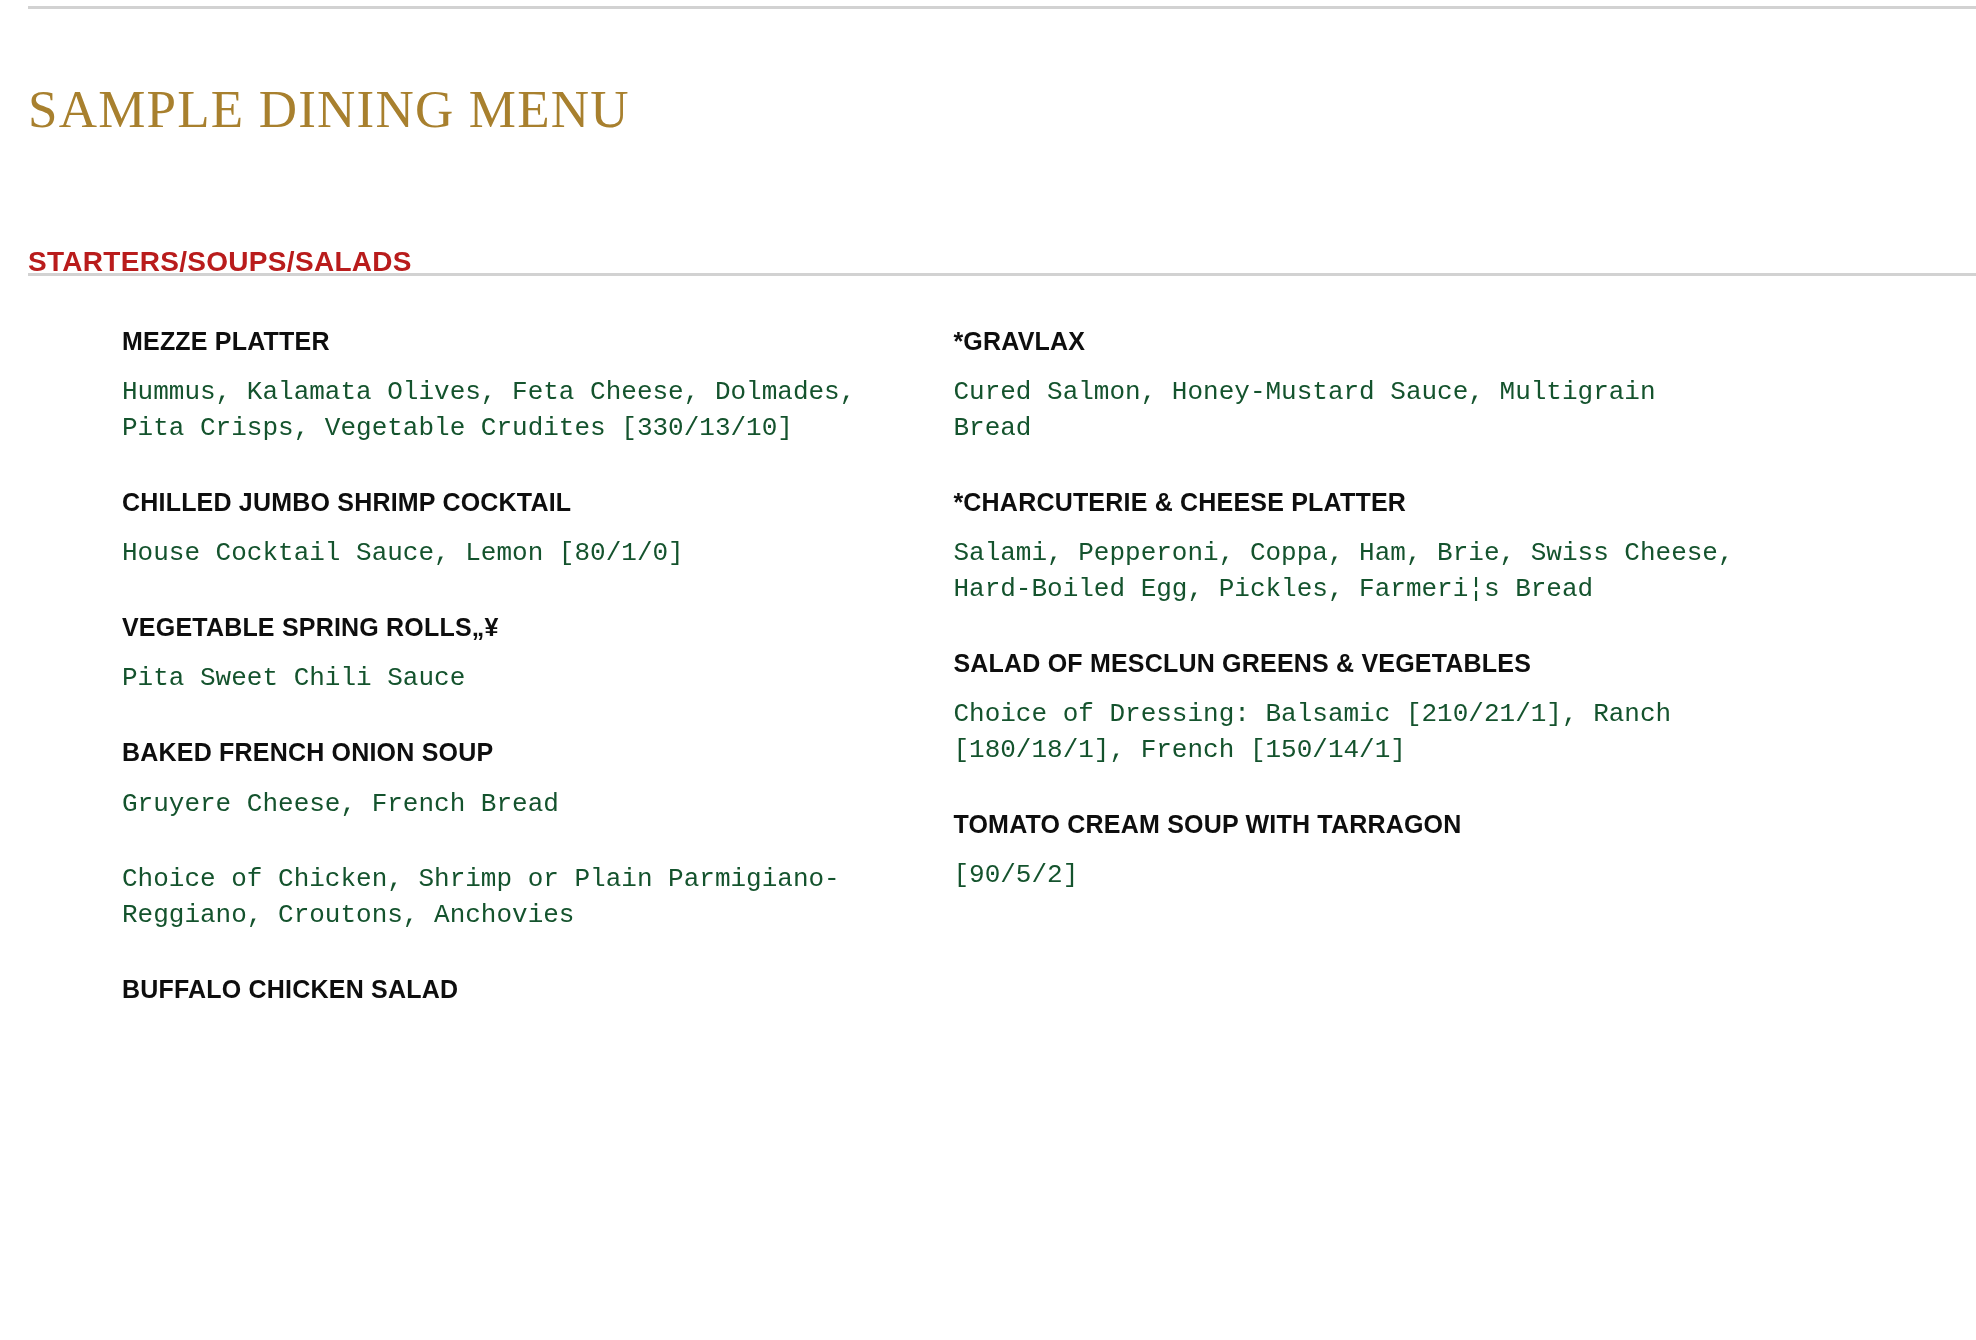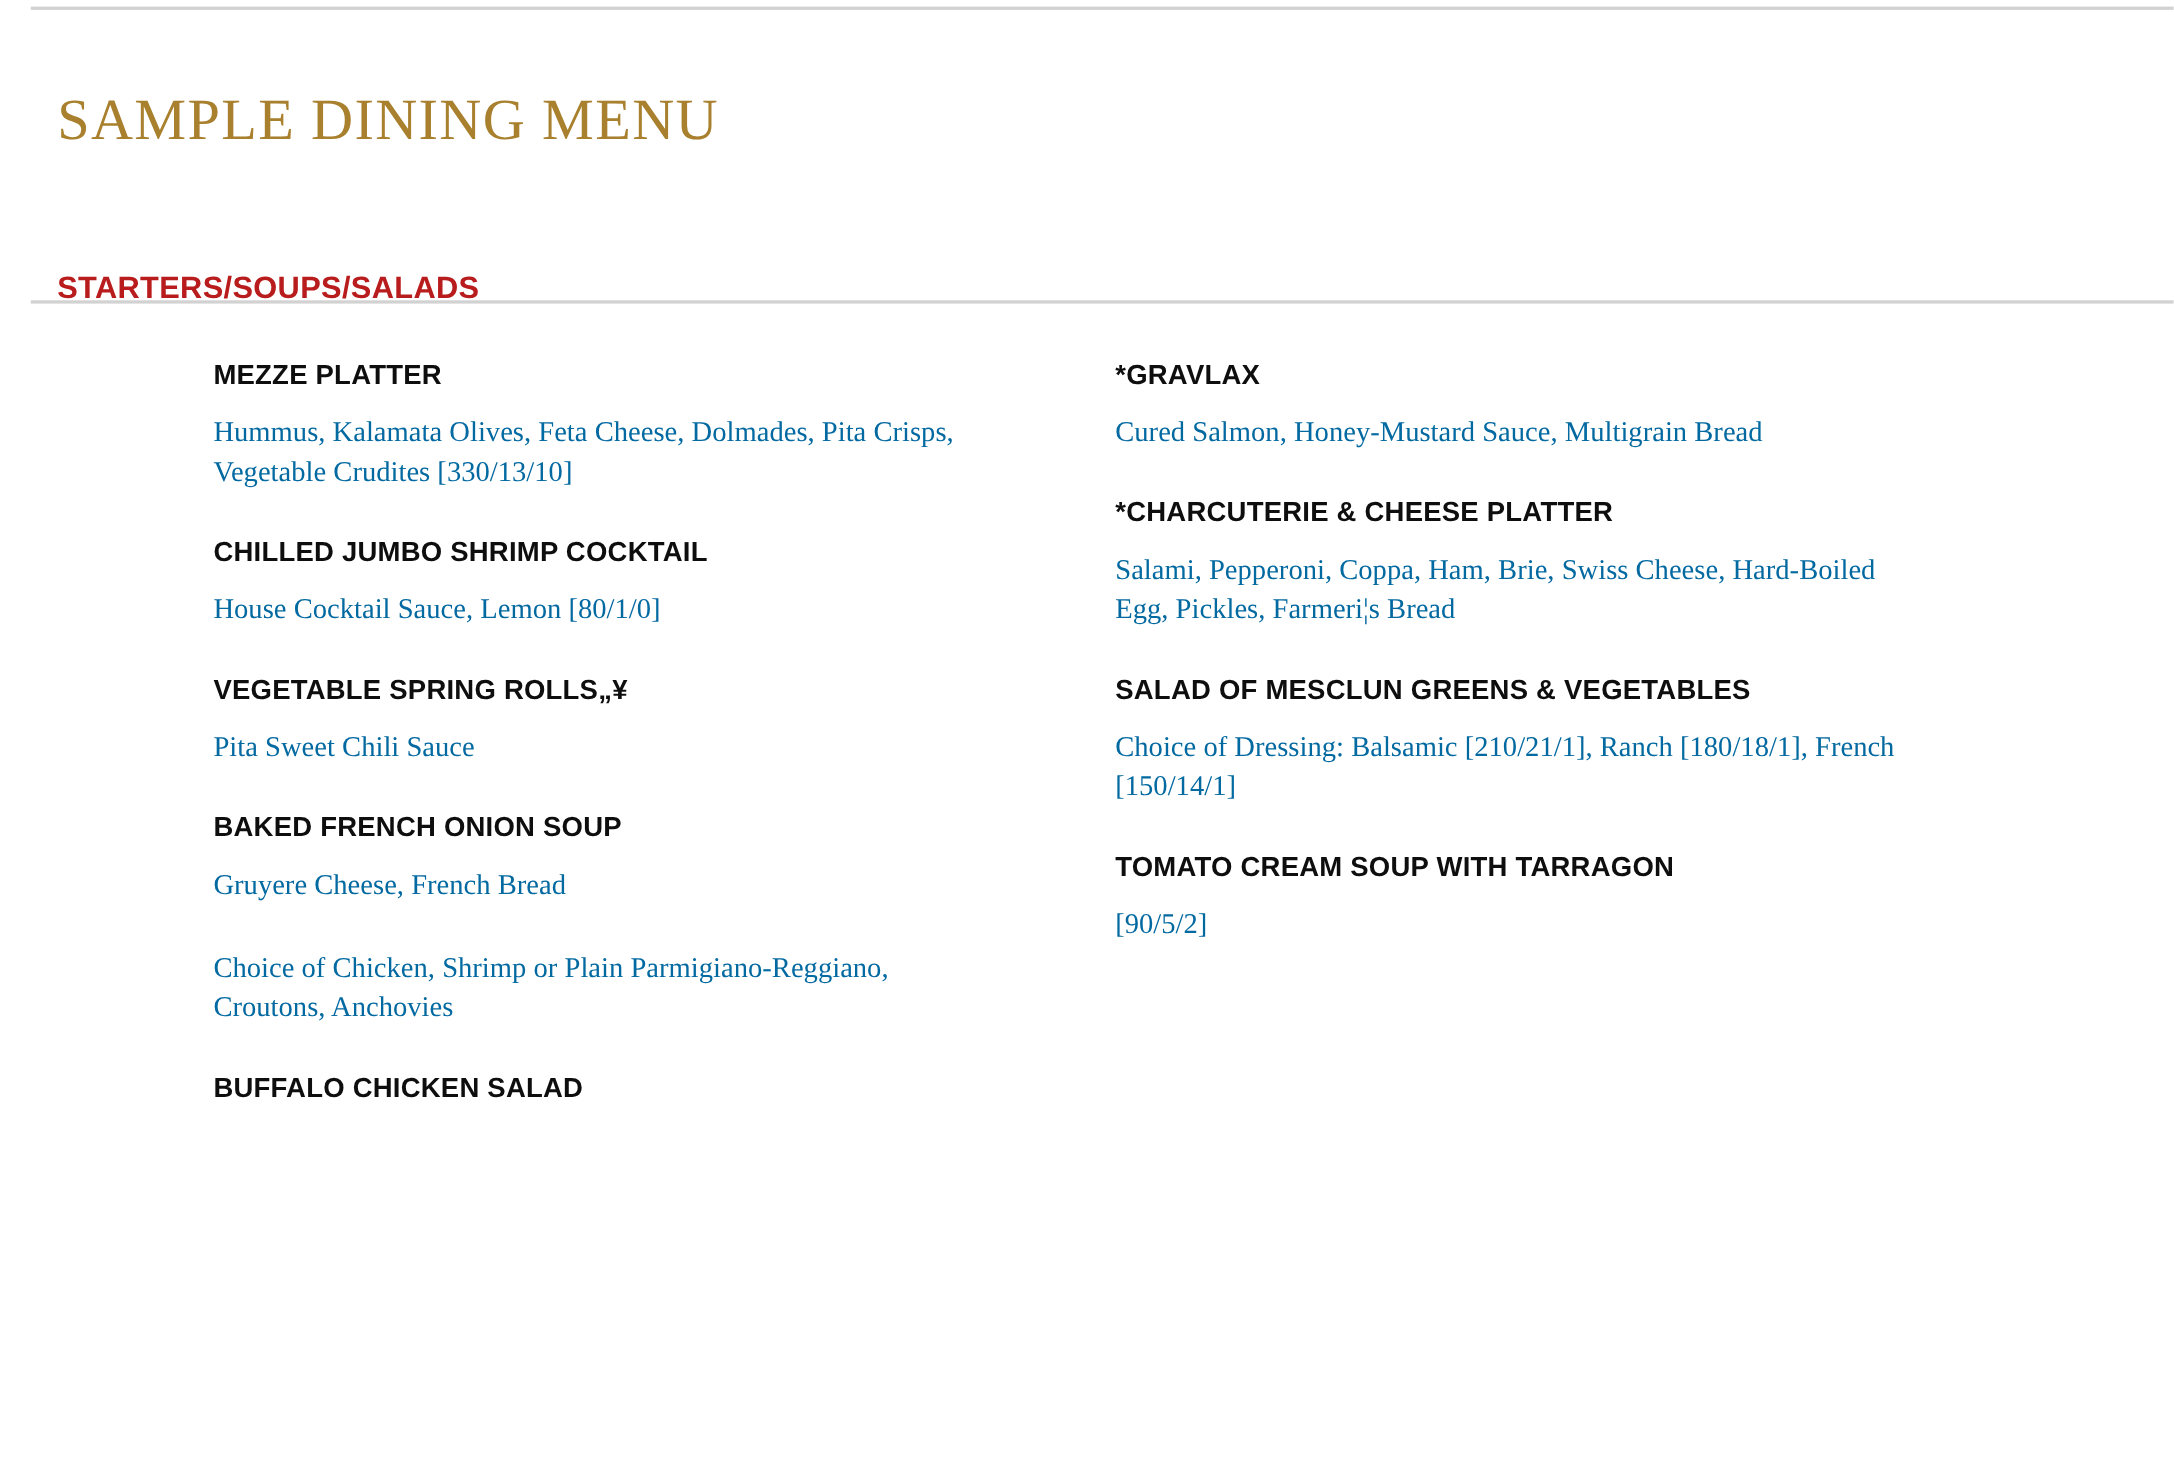--- a/index.html
+++ b/index.html
@@ -1,16 +1,16 @@
 <!DOCTYPE html>
 <html><head>
 <meta charset="utf-8">
 <title>Sample Dining Menu</title>
 <style>
-  * { box-sizing: border-box; padding-left: 24px; }
+  * { box-sizing: border-box; }
   html, body {
     margin: 0;
     padding: 0;
     background: #ffffff;
   }
   body {
     width: 1976px;
     height: 1340px;
     overflow: hidden;
     font-family: "Liberation Sans", sans-serif;
@@ -99,24 +99,24 @@
     font-family: "Liberation Sans", sans-serif;
     font-weight: 700;
     font-size: 25px;
     letter-spacing: 0.2px;
     color: #0e0e0e;
     line-height: 1.25;
     margin: 0 0 18px 0;
   }
 
   .item-desc {
-    font-family: Liberation Serif, serif;
+    font-family: Liberation Mono, monospace;
     font-weight: 400;
     font-size: 26px;
-    color: #0369a1;
+    color: #14532d;
     line-height: 1.38;
     margin: 0;
     max-width: 880px;
   }
   .column.right .item-desc { max-width: 880px; }
 </style>
 </head>
 <body>
 
 <div class="page">

